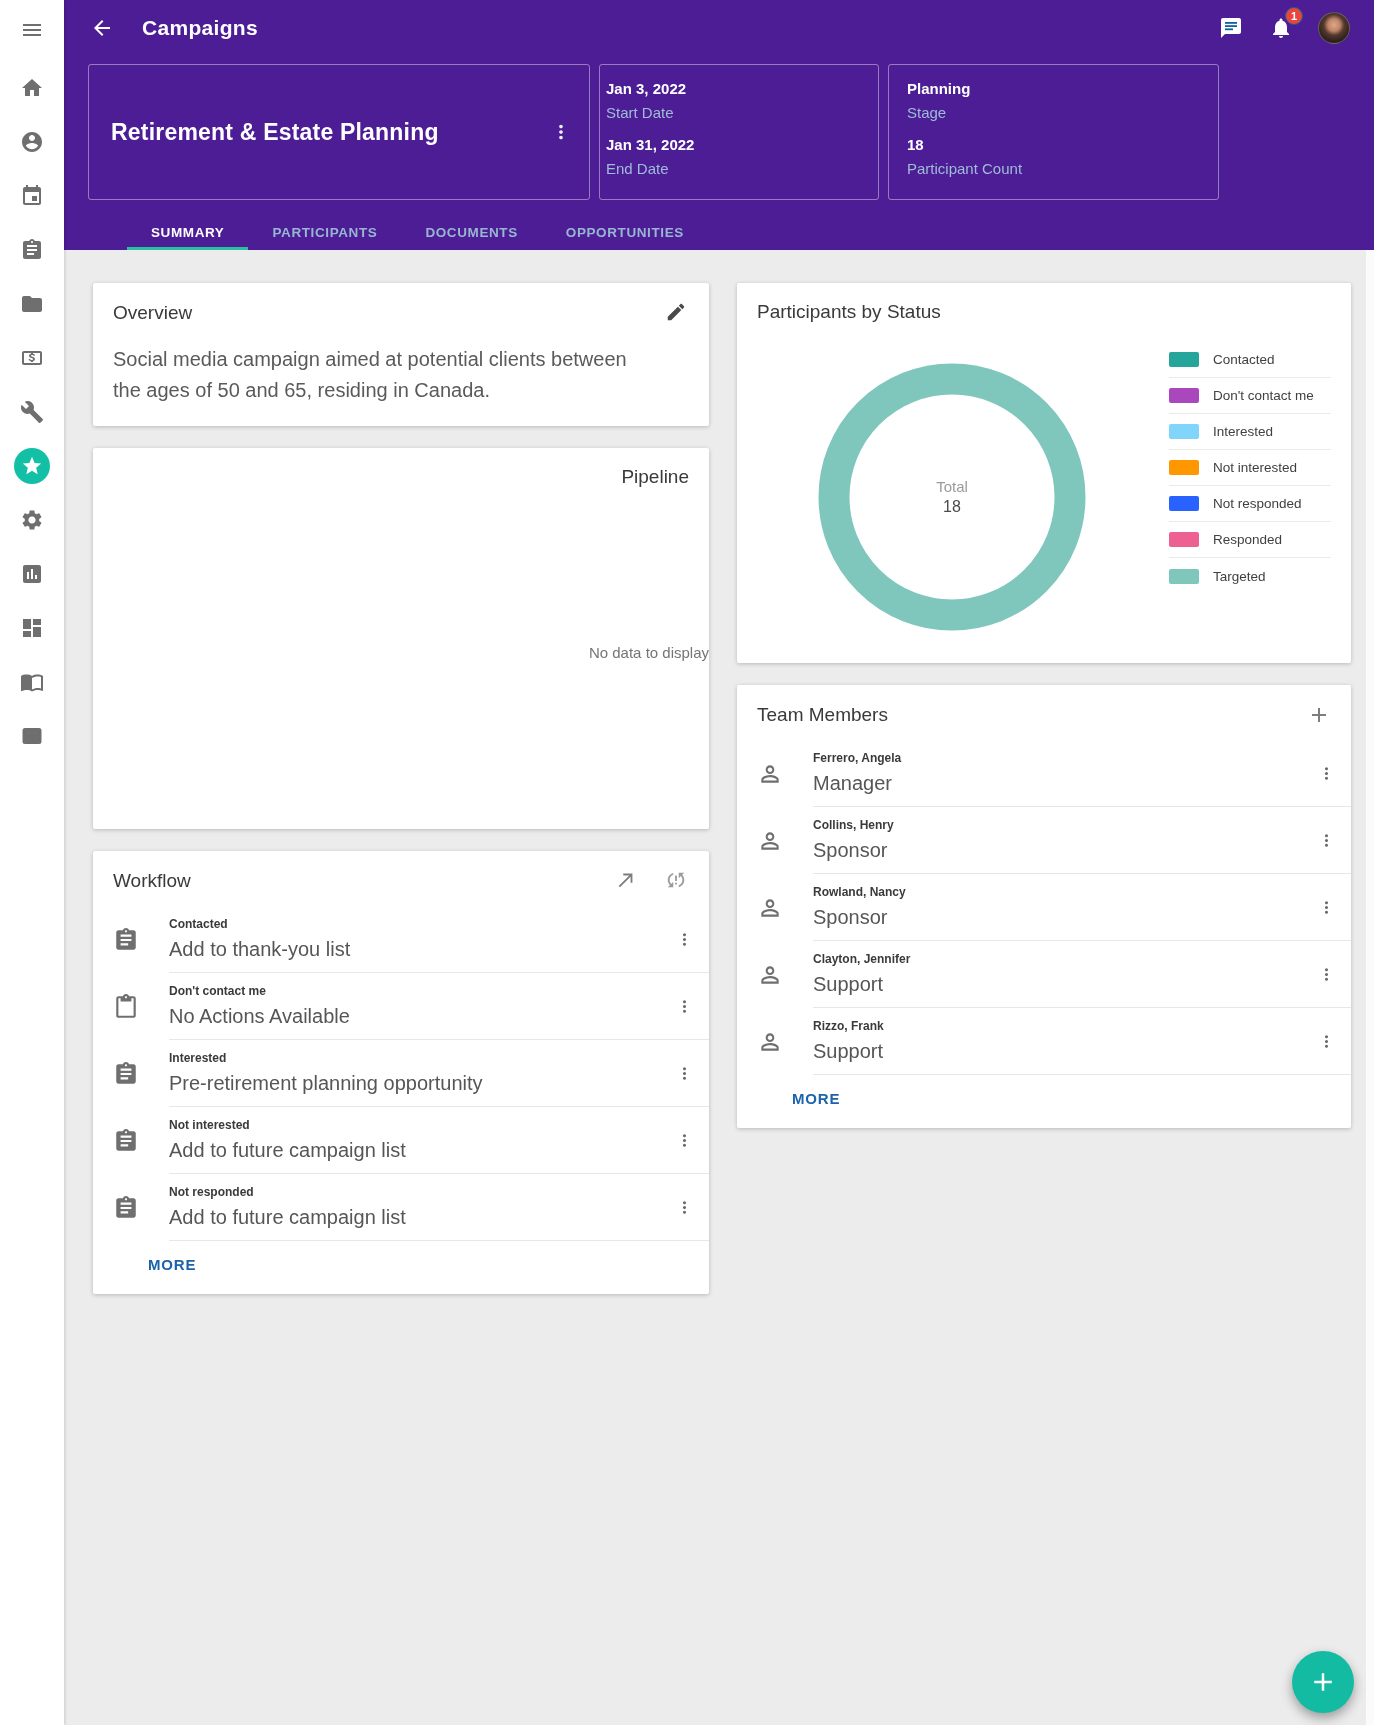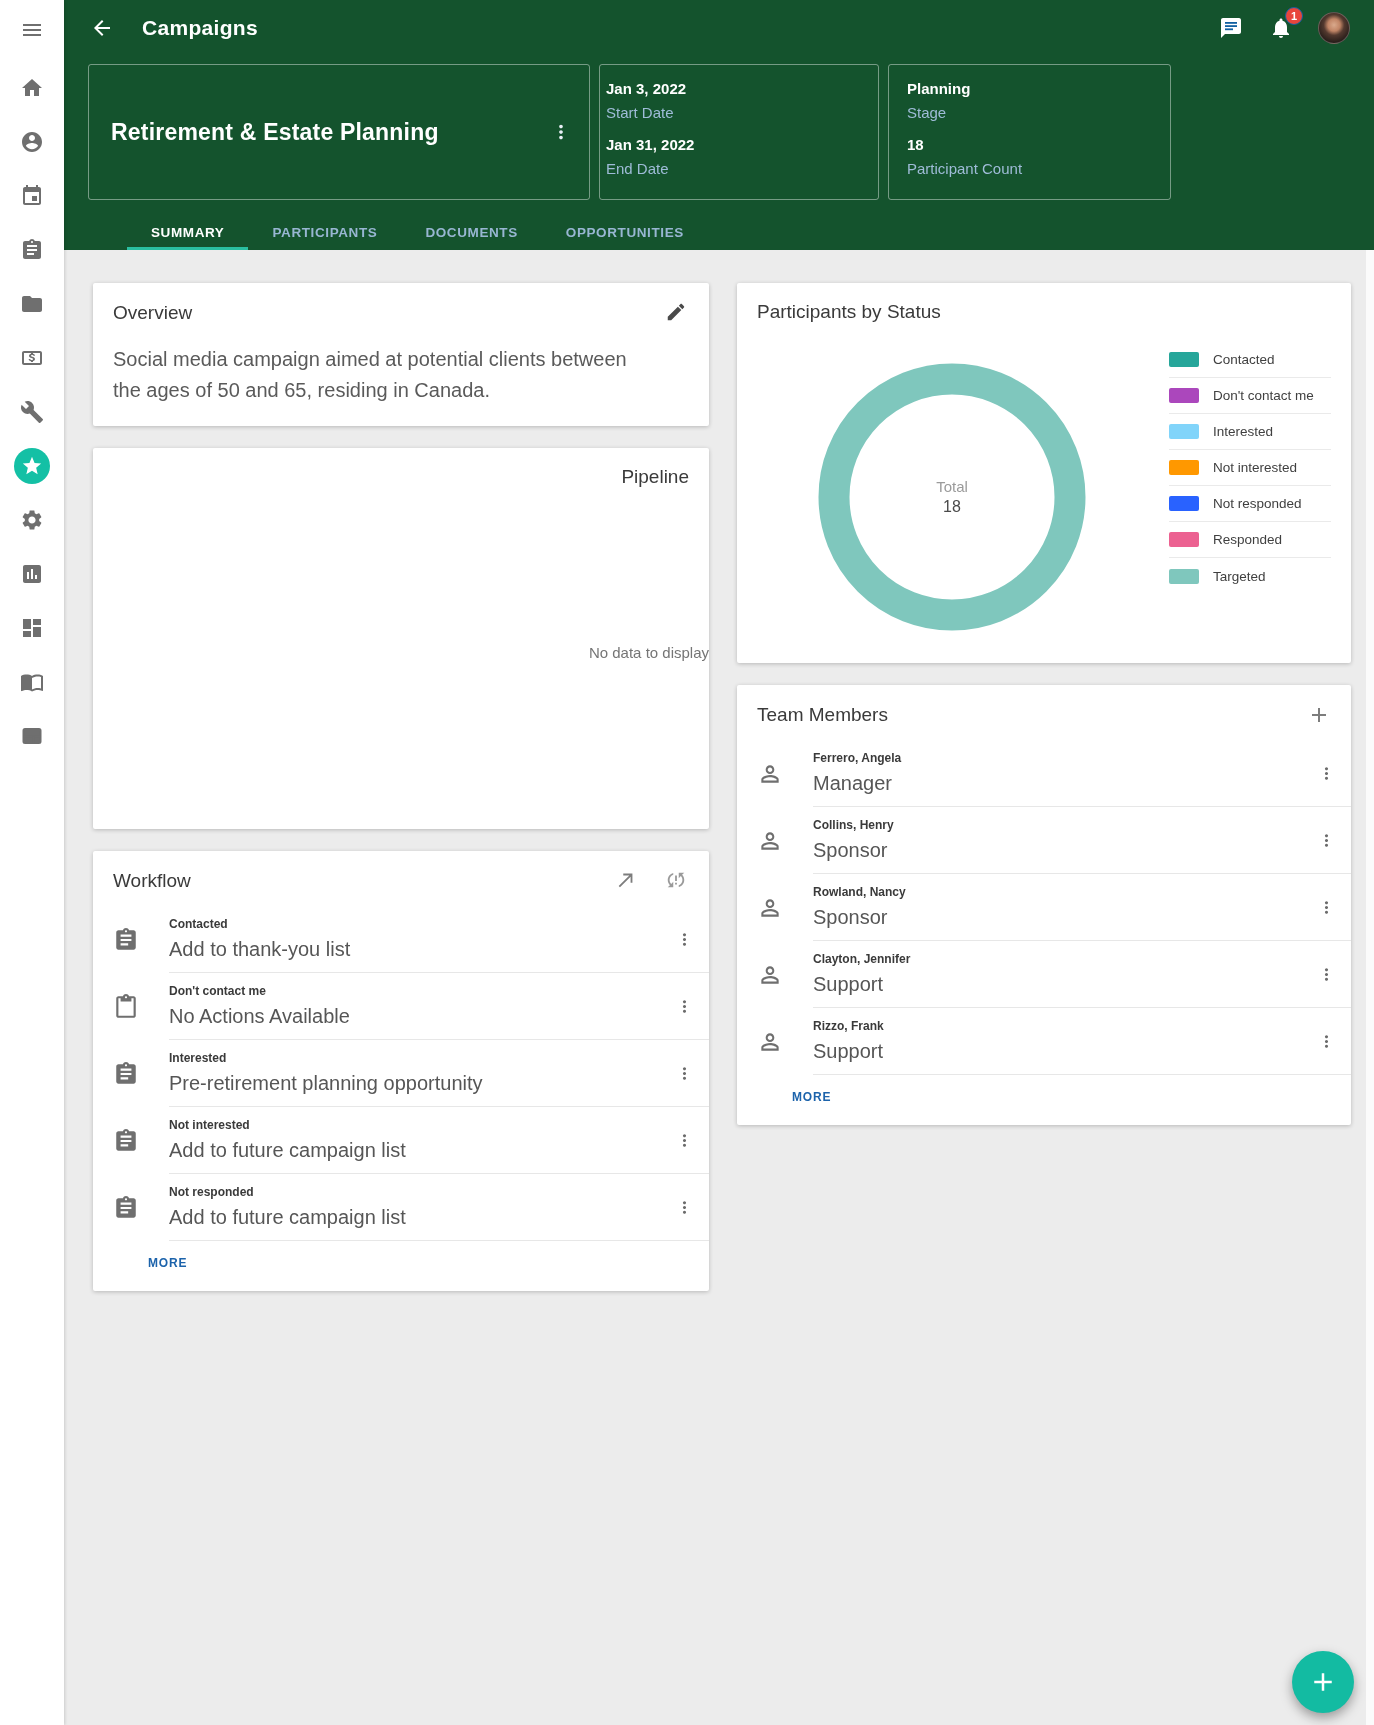--- a/index.html
+++ b/index.html
@@ -18,21 +18,21 @@
     display:flex; flex-direction:column; align-items:center;
     padding-top:18px;
   }
   .sb-item { width:24px; height:24px; margin-bottom:30px; display:flex; align-items:center; justify-content:center; cursor:pointer; }
   .sb-item svg { width:24px; height:24px; fill:#6f6f6f; }
   .sb-item.menu { margin-bottom:34px; }
   .sb-item.active { width:36px; height:36px; border-radius:50%; background:#14c0a5; margin-top:-6px; margin-bottom:24px; }
   .sb-item.active svg { width:22px; height:22px; fill:#ffffff; }
   
   .main { margin-left:64px; height:1725px; }
-  .hero { background:#14532d; height:250px; }
+  .hero { background:#4c1d95; height:250px; }
   .appbar { height:56px; display:flex; align-items:center; padding:0 24px 0 26px; }
   .back-btn { width:24px; height:24px; margin-right:28px; cursor:pointer; }
   .back-btn svg { fill:#fff; width:24px; height:24px; }
   .appbar-title { color:#fff; font-size:21px; font-weight:bold; letter-spacing:.3px; }
   .appbar-right { margin-left:auto; display:flex; align-items:center; gap:24px; }
   .icon-btn { width:26px; height:26px; cursor:pointer; position:relative; display:flex; align-items:center; justify-content:center; }
   .icon-btn svg { width:24px; height:24px; fill:#fff; }
   .badge {
     position:absolute; top:-8px; right:-9px; min-width:18px; height:18px; border-radius:50%;
     background:#e8453c; color:#fff; font-size:11px; font-weight:bold;
@@ -44,21 +44,21 @@
     border:1px solid rgba(255,255,255,.25);
   }
   
   .hero-cards { display:flex; gap:9px; margin:8px 24px 0 24px; }
   .hcard { border:1px solid rgba(255,255,255,.42); border-radius:3px; height:136px; }
   .hcard.name { width:502px; display:flex; align-items:center; justify-content:space-between; padding:0 16px 0 22px; }
   .campaign-name { color:#fff; font-size:23px; font-weight:bold; letter-spacing:.2px; }
   .kebab { width:24px; height:24px; cursor:pointer; display:flex; align-items:center; justify-content:center; }
   .kebab svg { width:22px; height:22px; fill:#eaf1f8; }
   .hcard.dates { width:280px; padding:15px 6px; }
-  .hcard.stage { width:283px; padding:15px 18px; }
+  .hcard.stage { width:331px; padding:15px 18px; }
   .hfield-value { color:#fff; font-size:15px; font-weight:bold; margin-bottom:7px; }
   .hfield-label { color:#9fbcd8; font-size:15px; }
   .hfield + .hfield { margin-top:15px; }
   
   .tabs { display:flex; margin:14px 0 0 63px; }
   .tab {
     height:36px; padding:0 24px; display:flex; align-items:center; cursor:pointer;
     color:#98b6d2; font-size:13.5px; font-weight:bold; letter-spacing:.6px; position:relative;
   }
   .tab.active { color:#fff; }
@@ -82,21 +82,21 @@
   .lrow-icon svg { width:26px; height:26px; fill:#6f6f6f; }
   .lrow-main { flex:1; display:flex; align-items:center; min-height:67px; border-bottom:1px solid #e7e7e7; padding-right:10px; }
   .lrow:last-of-type .lrow-main { border-bottom:none; }
   .lrow-text { flex:1; }
   .lrow-title { font-size:12px; font-weight:bold; color:#3a3a3a; margin-bottom:7px; }
   .lrow-sub { font-size:20px; color:#565656; }
   .row-kebab { width:30px; height:30px; display:flex; align-items:center; justify-content:center; cursor:pointer; }
   .row-kebab svg { width:19px; height:19px; fill:#6b6b6b; }
   .more-row { padding:6px 0 12px 40px; }
   .more-btn {
-    display:inline-block; color:#1c63ab; font-size:12px; font-weight:bold;
+    display:inline-block; color:#1c63ab; font-size:15px; font-weight:bold;
     letter-spacing:.8px; padding:9px 15px; cursor:pointer; border-radius:2px;
   }
   
   .pcard { height:380px; position:relative; }
   .donut-wrap { position:absolute; left:81px; top:80px; width:268px; height:268px; }
   .donut-wrap svg { display:block; }
   .donut-center { position:absolute; inset:0; display:flex; flex-direction:column; align-items:center; justify-content:center; }
   .donut-total-label { font-size:15px; color:#9b9b9b; margin-bottom:3px; }
   .donut-total-value { font-size:16px; color:#4a4a4a; }
   .legend { position:absolute; right:20px; top:59px; width:162px; }

